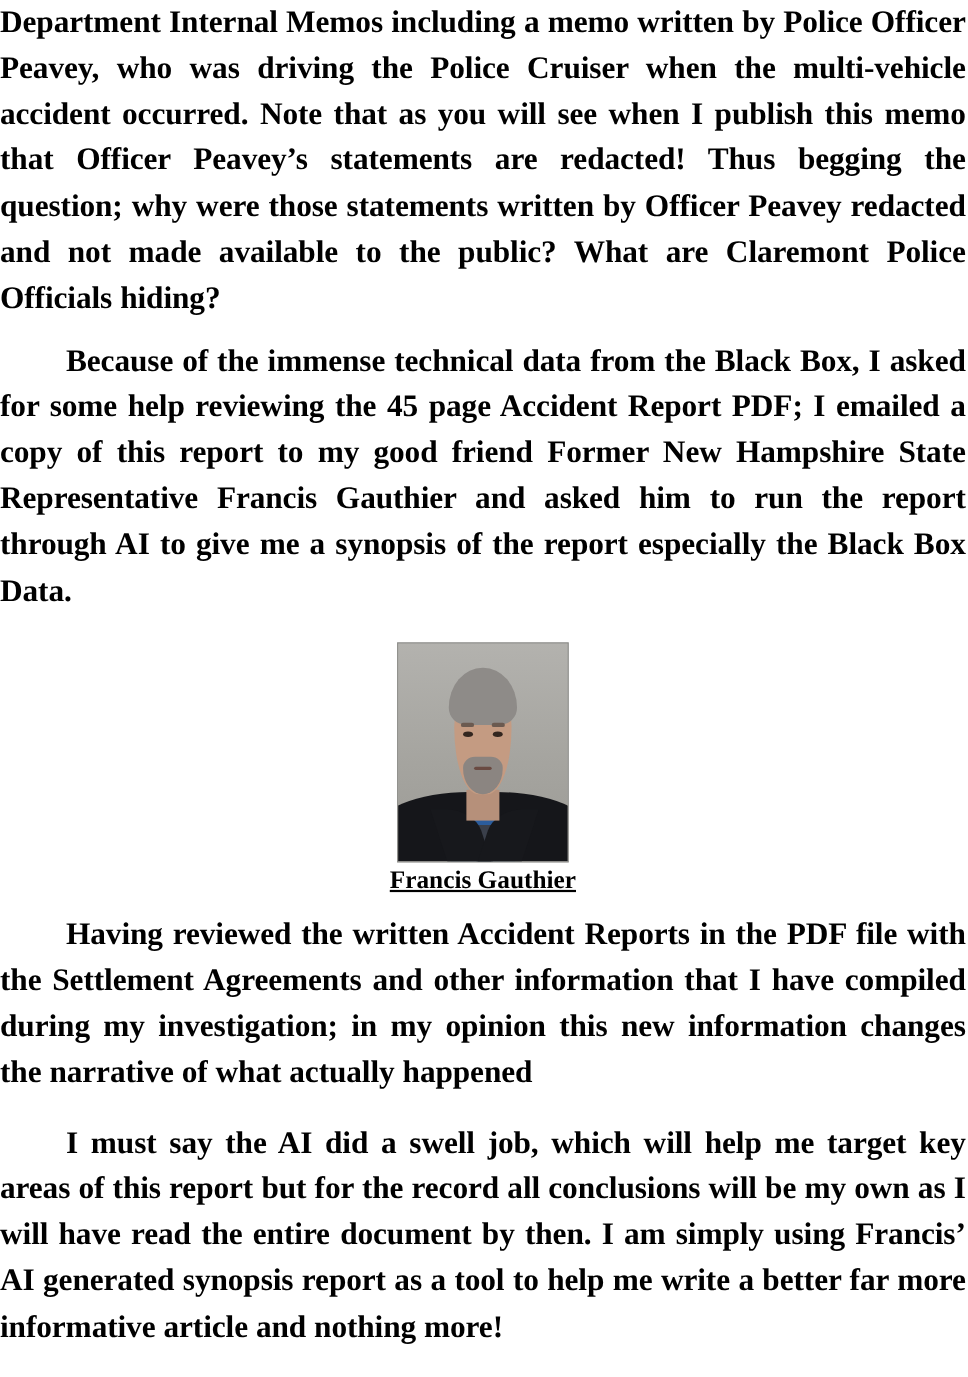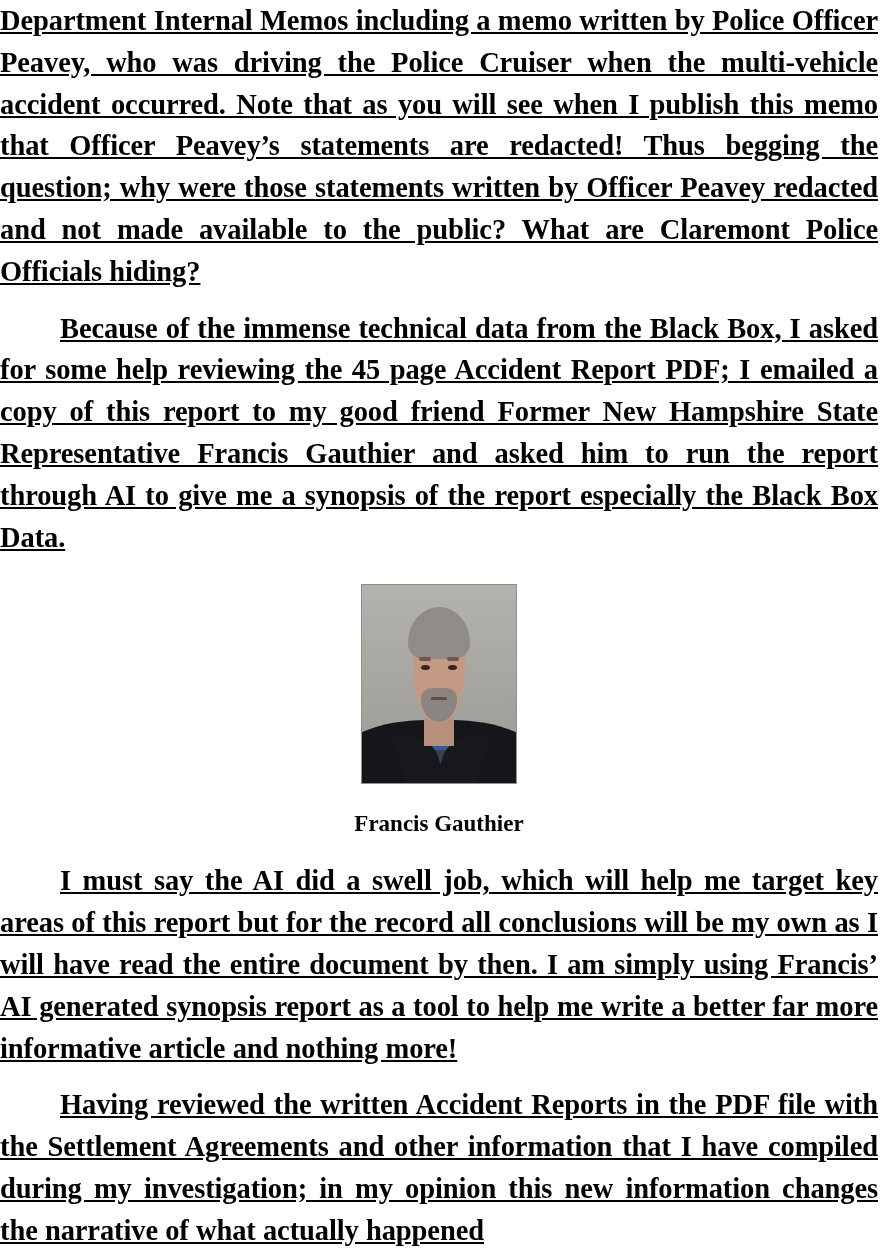--- a/index.html
+++ b/index.html
@@ -23,21 +23,20 @@
   }
   .para {
     font-size: 28.5px;
     line-height: 41.8px;
     font-weight: bold;
     text-align: justify;
     text-justify: inter-word;
     margin: 0;
     letter-spacing: -0.1px;
     word-spacing: 0.2px;
-    text-decoration: underline;
   }
   .para.first {
     margin-top: 0;
   }
   .indent {
     text-indent: 60px;
   }
   .gap-before {
     margin-top: 15px;
   }
@@ -170,23 +169,24 @@
   .photo .mouth {
     position: absolute;
     left: 45%;
     top: 56.5%;
     width: 10%;
     height: 1.6%;
     background: #6a4a42;
     border-radius: 2px;
   }
   .caption {
-    margin-top: 26px;
+    margin-top: 2px;
     font-size: 23px;
     font-weight: bold;
+    text-decoration: underline;
     text-align: center;
     line-height: 28px;
   }
 </style>
 </head>
 <body>
 
 <div class="page">
 
   <p class="para first">Department Internal Memos including a memo written by Police Officer Peavey, who was driving the Police Cruiser when the multi-vehicle accident occurred.  Note that as you will see when I publish this memo that Officer Peavey’s statements are redacted! Thus begging the question; why were those statements written by Officer Peavey redacted and not made available to the public? What are Claremont Police Officials hiding?</p>
@@ -209,17 +209,17 @@
         <div class="brow-r"></div>
         <div class="eye-l"></div>
         <div class="eye-r"></div>
         <div class="beard"></div>
         <div class="mouth"></div>
       </div>
       <div class="caption">Francis Gauthier</div>
     </div>
   </div>
 
+  <p class="para indent gap-before">Having reviewed the written Accident Reports in the PDF file with the Settlement Agreements and other information that I have compiled during my investigation; in my opinion this new information changes the narrative of what actually happened</p>
+
   <p class="para indent" style="margin-top:22px;">I must say the AI did a swell job, which will help me target key areas of this report but for the record all conclusions will be my own as I will have read the entire document by then.  I am simply using Francis’ AI generated synopsis report as a tool to help me write a better far more informative article and nothing more!</p>
 
-  <p class="para indent gap-before">Having reviewed the written Accident Reports in the PDF file with the Settlement Agreements and other information that I have compiled during my investigation; in my opinion this new information changes the narrative of what actually happened</p>
-
 </div>
 
 </body></html>

